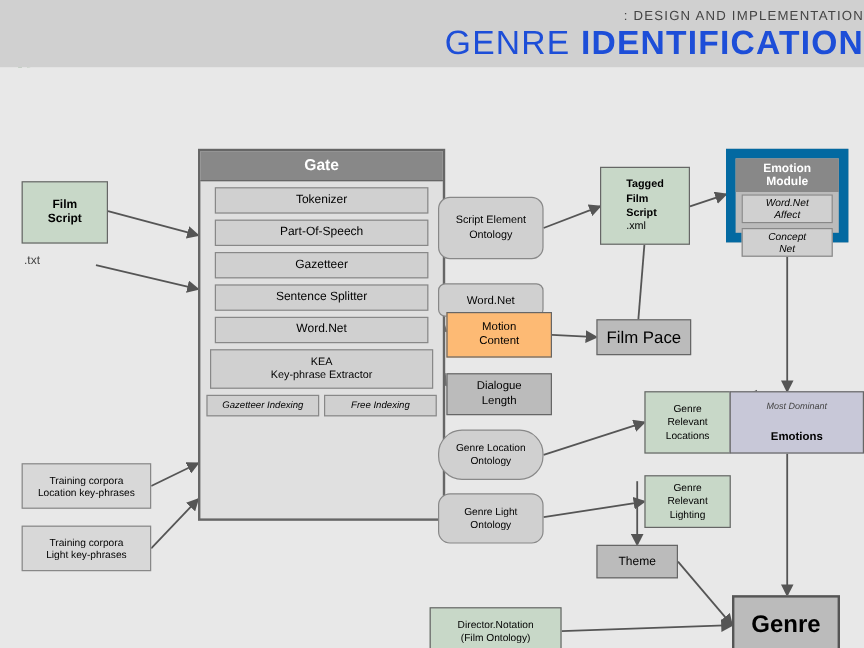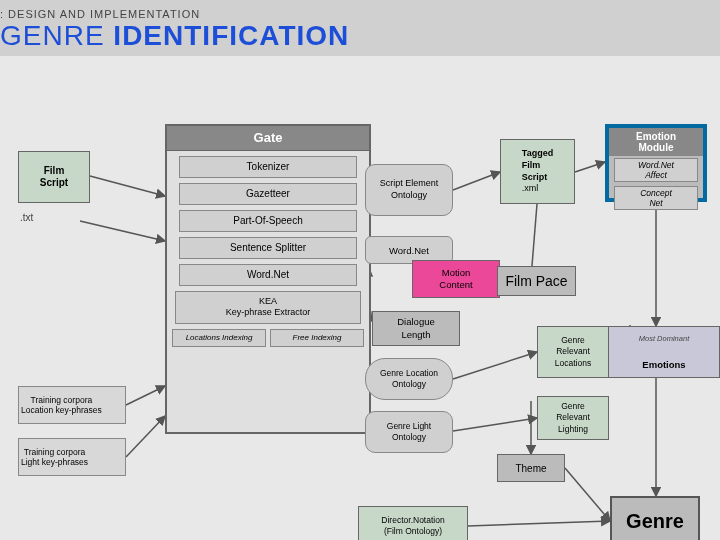--- a/index.html
+++ b/index.html
@@ -8,21 +8,21 @@
       height: 540px;
       overflow: hidden;
       font-family: Arial, sans-serif;
       background: #e8e8e8;
       position: relative;
     }
 
     
     .header {
       background: #d0d0d0;
-      text-align: left;
+      text-align: right;
       padding: 8px 0 4px 0;
       position: relative;
       z-index: 10;
     }
     .header .subtitle {
       font-size: 11px;
       color: #444;
       letter-spacing: 1px;
     }
     .header .title {
@@ -148,31 +148,32 @@
 
     
     .corpus-box {
       position: absolute;
       background: #d8d8d8;
       border: 1.5px solid #888;
       text-align: center;
       font-size: 8.5px;
       display: flex;
       align-items: center;
+      justify-content: center;
       line-height: 1.2;
       padding: 2px;
     }
 
     
     #emotion-module {
       position: absolute;
       left: 605px; top: 68px;
       width: 102px; height: 78px;
       background: #bbb;
-      border: 4px solid #0369a1;
+      border: 8px solid #0369a1;
       display: flex;
       flex-direction: column;
     }
     #emotion-header {
       background: #888;
       color: #fff;
       font-size: 10px;
       font-weight: bold;
       text-align: center;
       padding: 3px;
@@ -325,29 +326,28 @@
       align-items: center;
       justify-content: center;
       line-height: 1.3;
     }
 
     
     #motion-content {
       position: absolute;
       left: 372px; top: 204px;
       width: 88px; height: 38px;
-      background: #ec4899;
+      background: #fdba74;
       border: 1.5px solid #666;
       text-align: center;
       font-size: 9.5px;
       display: flex;
       align-items: center;
       justify-content: center;
       line-height: 1.3;
-      margin-left: 40px;
     }
 
     
     #dialogue-length {
       position: absolute;
       left: 372px; top: 255px;
       width: 88px; height: 35px;
       background: #bbb;
       border: 1.5px solid #666;
       text-align: center;
@@ -488,27 +488,27 @@
   <span style="white-space:pre-line;font-weight:bold;font-size:10px;">Film
 Script</span>
 </div>
 
 <div style="position:absolute;left:20px;top:156px;font-size:10px;color:#444;">.txt</div>
 
 <div class="box" id="gate-box">
   <div style="width:100%;">
     <div id="gate-header">Gate</div>
     <div class="gate-item">Tokenizer</div>
+    <div class="gate-item">Part-Of-Speech</div>
     <div class="gate-item">Gazetteer</div>
-    <div class="gate-item">Part-Of-Speech</div>
     <div class="gate-item">Sentence Splitter</div>
     <div class="gate-item">Word.Net</div>
     <div id="kea-box" style="font-size:9px;line-height:1.3;">KEA<br>Key-phrase Extractor</div>
     <div id="bottom-boxes">
-      <div class="bottom-sub" style="font-size:8px;">Locations Indexing</div>
+      <div class="bottom-sub" style="font-size:8px;">Gazetteer Indexing</div>
       <div class="bottom-sub" style="font-size:8px;">Free Indexing</div>
     </div>
   </div>
 </div>
 
 <div id="script-ontology">
   <span style="white-space:pre-line;font-size:9px;">Script Element<br>Ontology</span>
 </div>
 
 <div id="wordnet-box">

